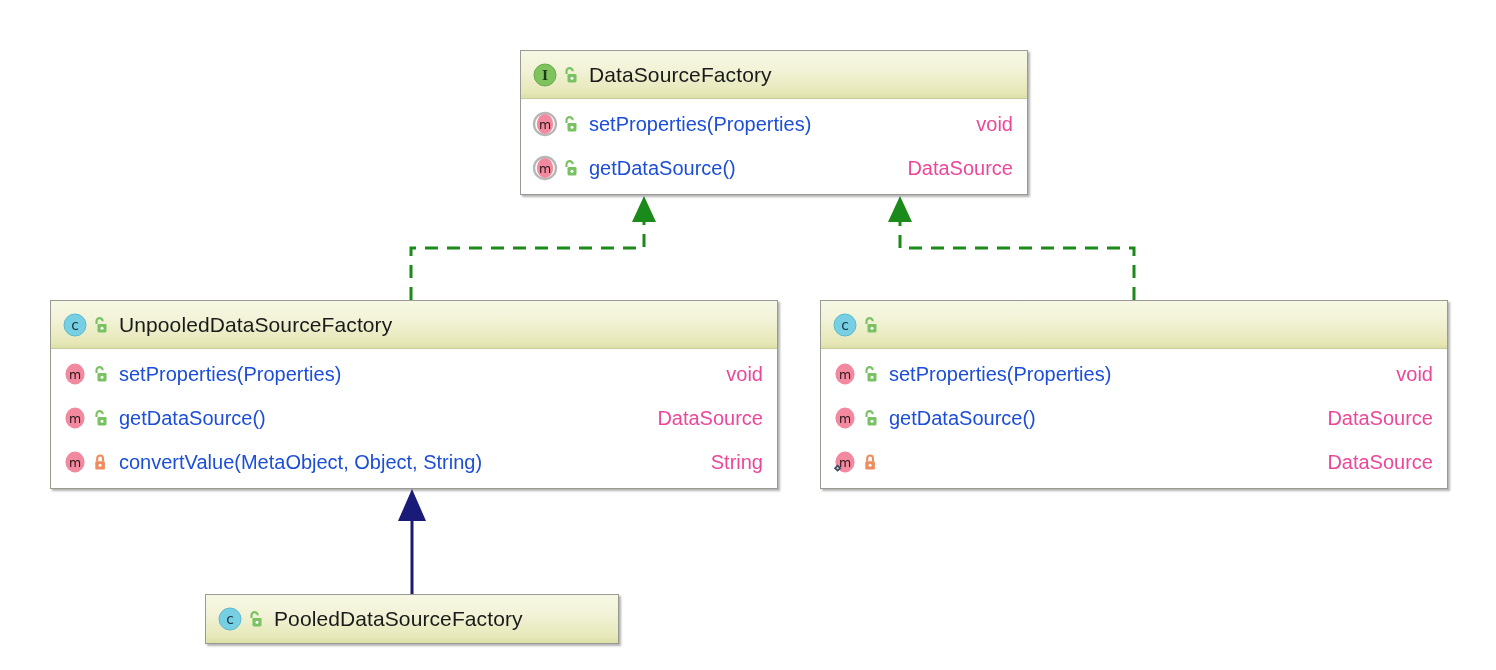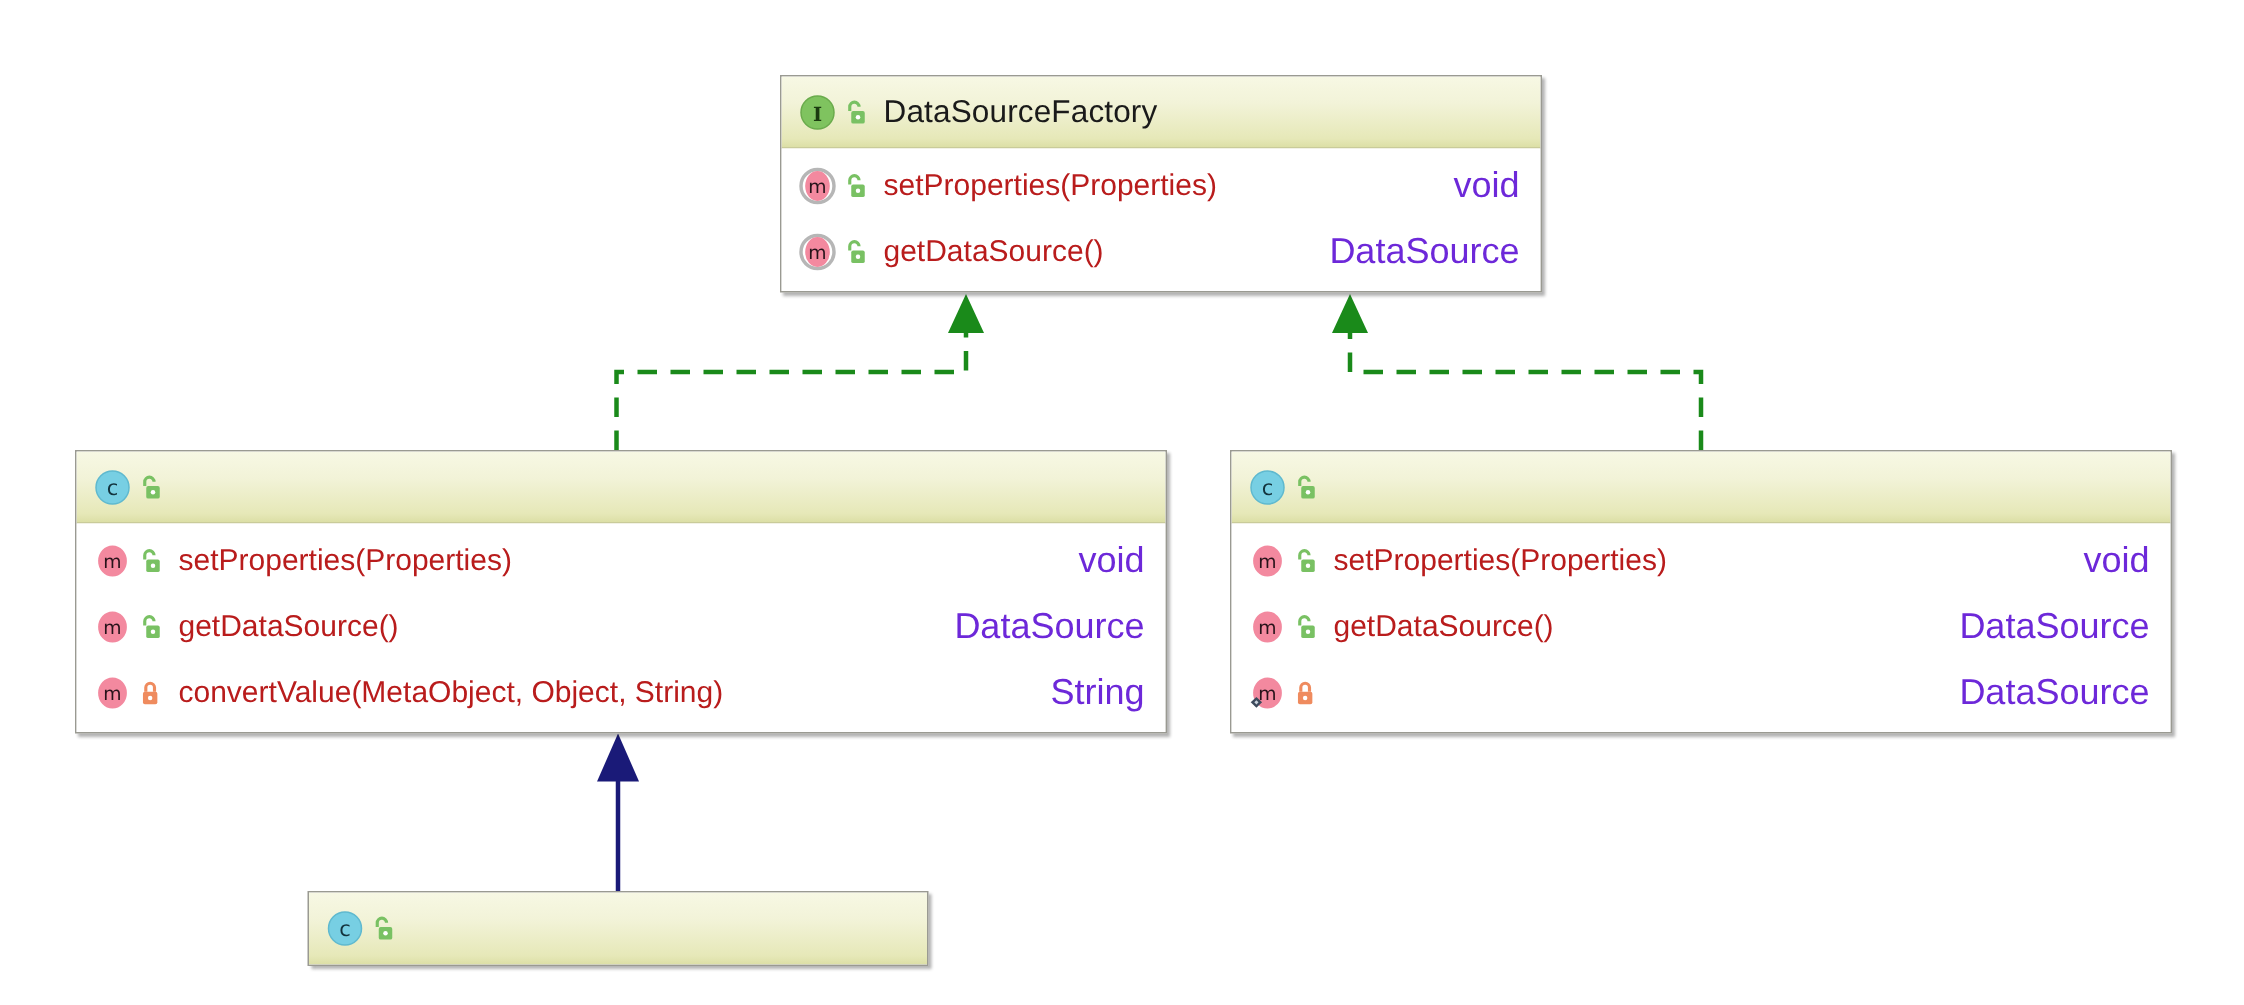--- a/index.html
+++ b/index.html
@@ -44,22 +44,22 @@
   }
   .uml-members{background:#ffffff;padding:3px 0 4px 0;}
   .uml-row{
     display:flex;
     align-items:center;
     height:44px;
     padding:0 14px 0 11px;
     box-sizing:border-box;
     white-space:nowrap;
   }
-  .member-sig{font-size:20px;color:#b91c1c;}
-  .member-type{font-size:24px;color:#6d28d9;margin-left:auto;padding-left:22px;}
+  .member-sig{font-size:20px;color:#1d4ed8;}
+  .member-type{font-size:20px;color:#ec4899;margin-left:auto;padding-left:22px;}
 
   
   .ico{flex:0 0 auto;display:inline-block;line-height:0;}
   .ico-kind{width:26px;height:26px;margin-right:2px;}
   .ico-vis{width:20px;height:20px;margin-right:9px;}
 </style>
 </head>
 <body>
 
 <div id="canvas">
@@ -152,20 +152,21 @@
           <text x="13" y="18.2" text-anchor="middle" font-family="DejaVu Sans, sans-serif" font-size="14" fill="#13333d">c</text>
         </svg>
       </span>
       <span class="ico ico-vis">
         <svg viewBox="0 0 20 20" width="20" height="20" xmlns="http://www.w3.org/2000/svg">
           <path d="M6.5 9 V6.2 a3.1 3.1 0 0 1 6.2 0" fill="none" stroke="#79c163" stroke-width="2.1"></path>
           <rect x="7.5" y="9" width="9" height="8.4" rx="1.3" fill="#79c163"></rect>
           <circle cx="12" cy="13.2" r="1.5" fill="#ffffff"></circle>
         </svg>
       </span>
+      <span class="uml-title">UnpooledDataSourceFactory</span>
     </div>
     <div class="uml-members">
 
       <div class="uml-row">
         <span class="ico ico-kind">
           <svg viewBox="0 0 26 26" width="26" height="26" xmlns="http://www.w3.org/2000/svg">
             <ellipse cx="13" cy="13" rx="9.6" ry="10.4" fill="#f3899f"></ellipse>
             <text x="13" y="17.8" text-anchor="middle" font-family="DejaVu Sans, sans-serif" font-size="12.5" fill="#27131a">m</text>
           </svg>
         </span>
@@ -307,16 +308,17 @@
           <text x="13" y="18.2" text-anchor="middle" font-family="DejaVu Sans, sans-serif" font-size="14" fill="#13333d">c</text>
         </svg>
       </span>
       <span class="ico ico-vis">
         <svg viewBox="0 0 20 20" width="20" height="20" xmlns="http://www.w3.org/2000/svg">
           <path d="M6.5 9 V6.2 a3.1 3.1 0 0 1 6.2 0" fill="none" stroke="#79c163" stroke-width="2.1"></path>
           <rect x="7.5" y="9" width="9" height="8.4" rx="1.3" fill="#79c163"></rect>
           <circle cx="12" cy="13.2" r="1.5" fill="#ffffff"></circle>
         </svg>
       </span>
+      <span class="uml-title">PooledDataSourceFactory</span>
     </div>
   </div>
 
 </div>
 
 </body></html>

